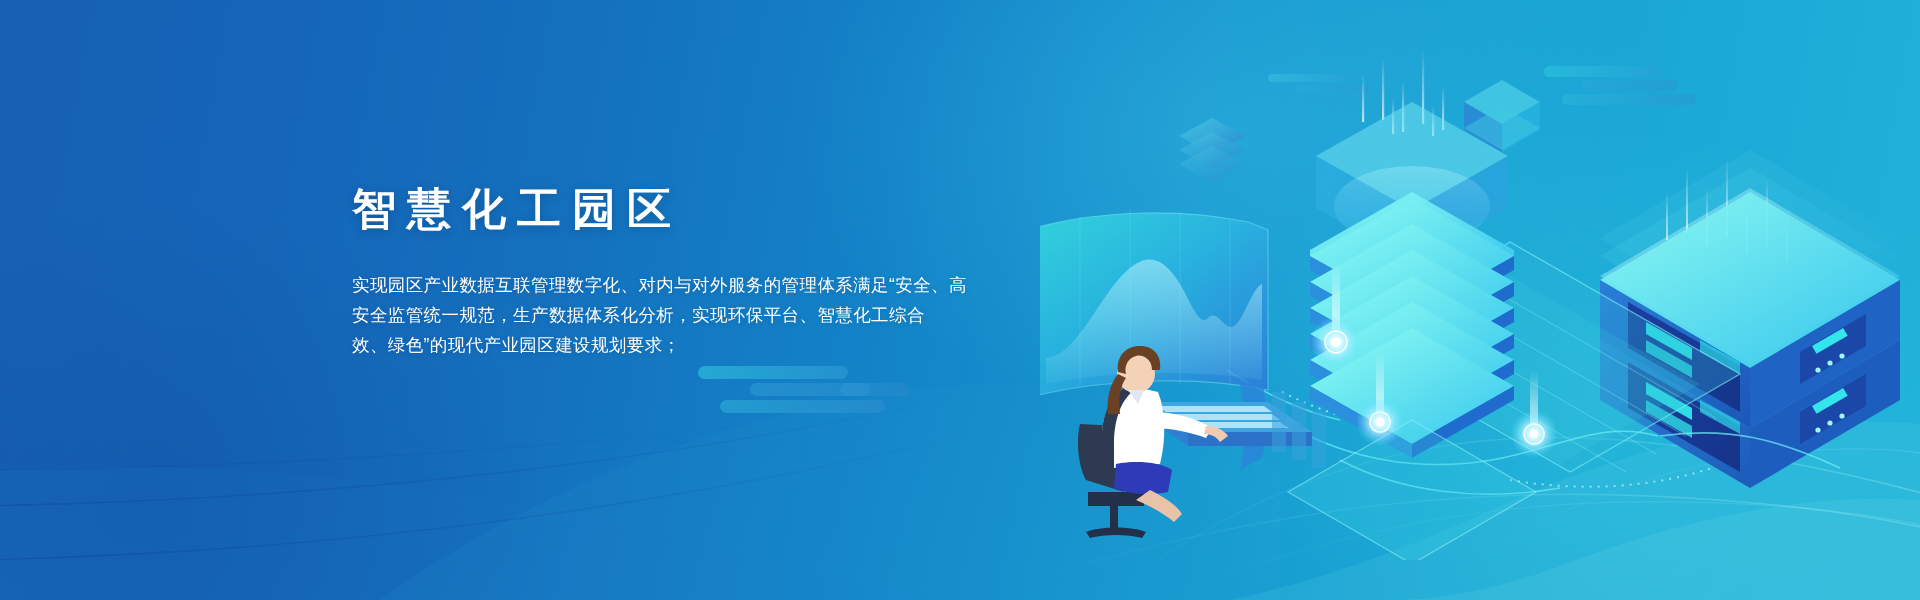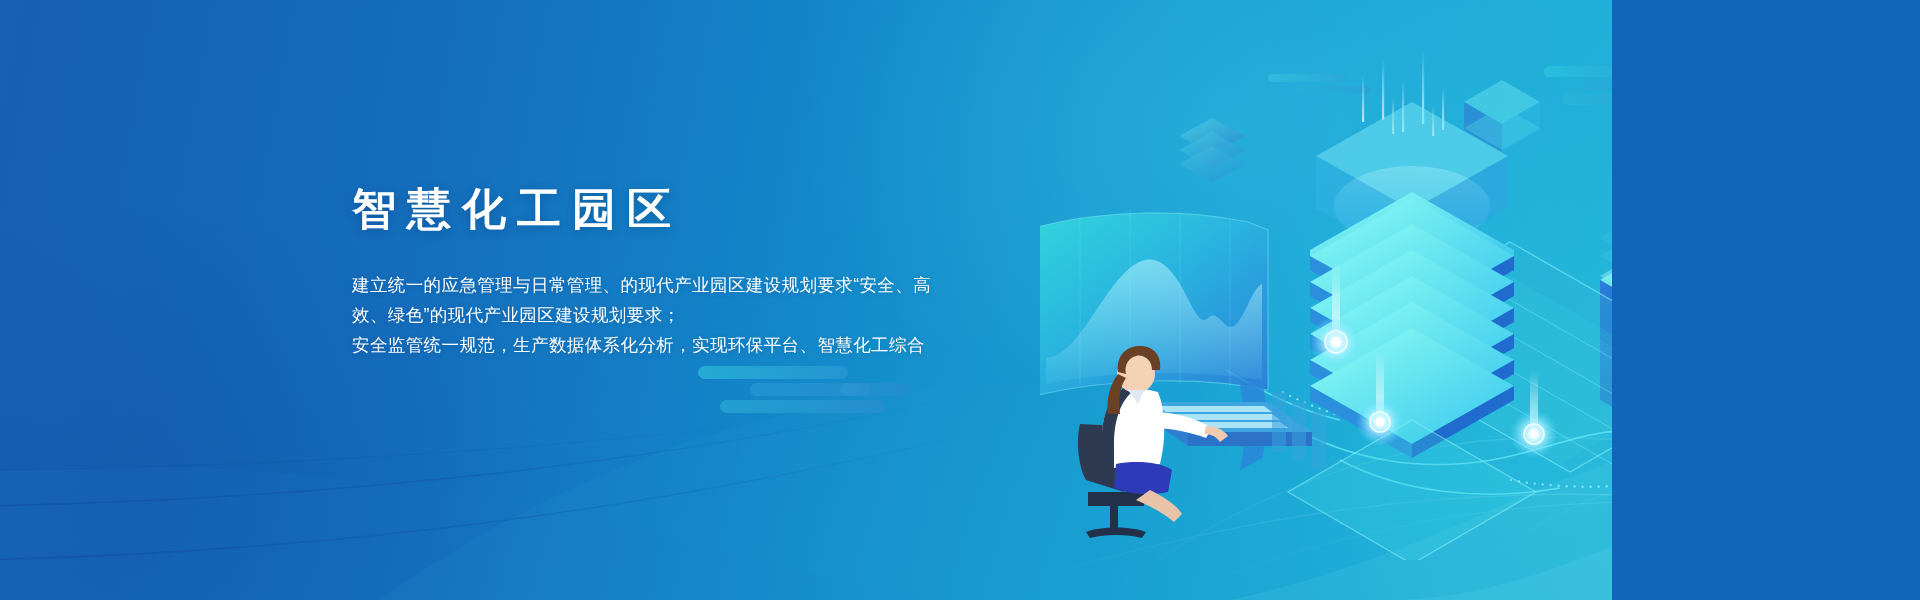--- a/index.html
+++ b/index.html
@@ -3,21 +3,21 @@
 <meta charset="utf-8">
 <title>智慧化工园区</title>
 <style>
   html,body{margin:0;padding:0;}
   body{
     width:1920px;height:600px;overflow:hidden;
     font-family:"Liberation Sans","DejaVu Sans",sans-serif;
     background:#1166bb;
   }
   .banner{
-    position:relative;width:1612px;height:600px;overflow:hidden;
+    position:relative;width:1920px;height:600px;overflow:hidden;
     background:linear-gradient(100deg,
       #1760b4 0%,
       #1565b8 14%,
       #1471be 30%,
       #1383c8 46%,
       #1695ce 60%,
       #17a0d2 72%,
       #1ba9d6 84%,
       #21b2d9 100%);
   }
@@ -113,23 +113,23 @@
   </div>
 
   <div class="cloud" style="left:1268px;top:74px;width:110px;height:28px;">
     <span style="left:0;top:0;width:80px;height:8px;background:linear-gradient(90deg,#49d8e8,#2f9fd6);opacity:.34;"></span>
     <span style="left:28px;top:11px;width:74px;height:8px;background:linear-gradient(90deg,#2fb0d9,#2f92d2);opacity:.28;"></span>
   </div>
 
   <div class="copy">
     <h1 class="title">智慧化工园区</h1>
     <p class="para">
-      <span class="ln">建立统一的应急管理与日常管理、的现代产业园区建设规划要求“安全、高</span>
+      <span class="ln">实现园区产业数据互联管理数字化、对内与对外服务的管理体系满足“安全、高</span>
+      <span class="ln">安全监管统一规范，生产数据体系化分析，实现环保平台、智慧化工综合</span>
       <span class="ln">效、绿色”的现代产业园区建设规划要求；</span>
-      <span class="ln">安全监管统一规范，生产数据体系化分析，实现环保平台、智慧化工综合</span>
     </p>
   </div>
 
   <svg class="art" viewBox="0 0 880 520">
     <defs>
       <linearGradient id="gScreen" x1="0" y1="0" x2="1" y2="1">
         <stop offset="0%" stop-color="#39e3e0"></stop>
         <stop offset="45%" stop-color="#2bb8e2"></stop>
         <stop offset="100%" stop-color="#2f74d8"></stop>
       </linearGradient>

